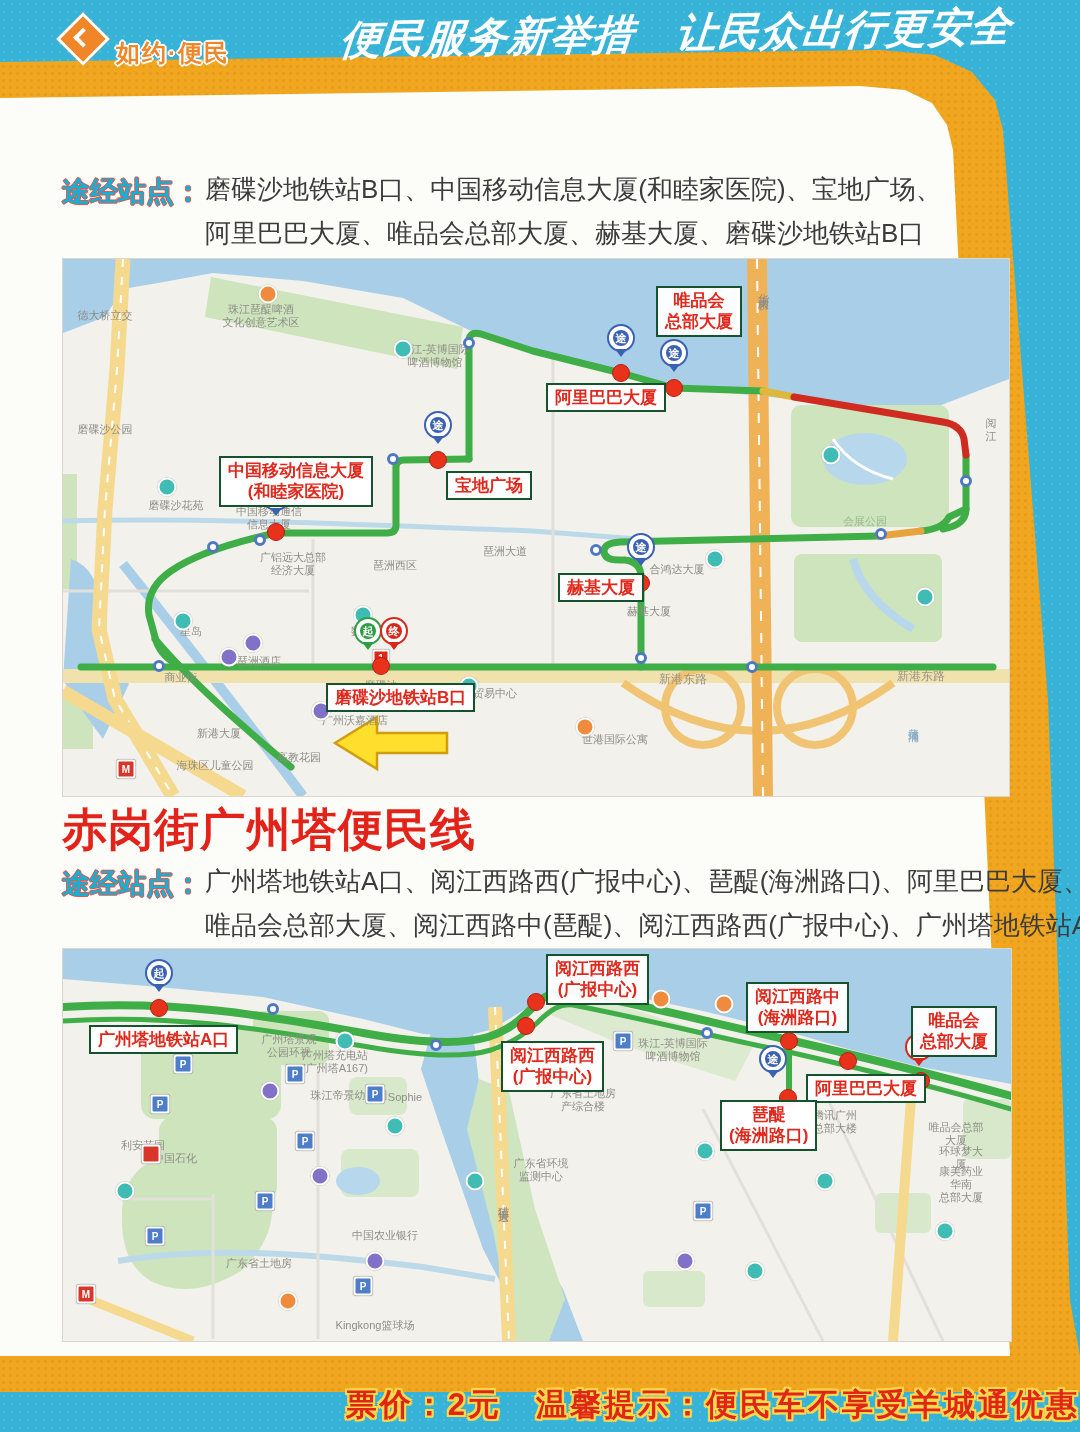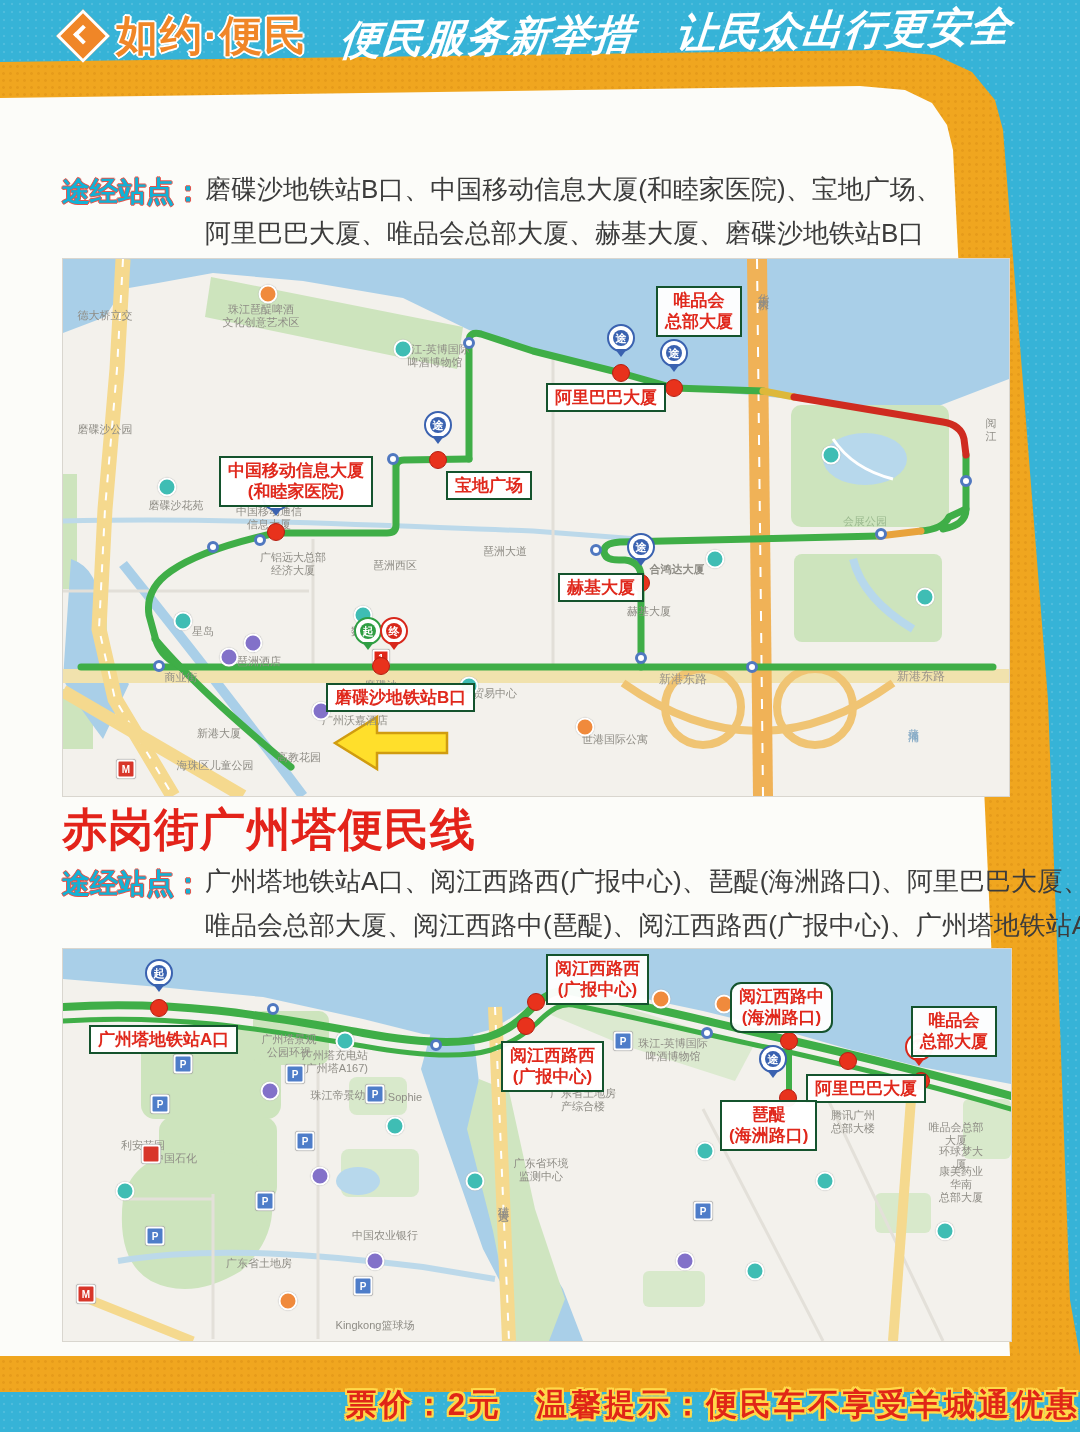--- a/index.html
+++ b/index.html
@@ -15,22 +15,22 @@
     clip-path:polygon(0 62px,880px 50px,935px 55px,972px 72px,995px 100px,1003px 130px,1048px 700px,1070px 1300px,1080px 1356px,1080px 1432px,0 1432px);}
   .white-panel{position:absolute;inset:0;background:#fcfcf9;
     clip-path:polygon(0 98px,860px 86px,905px 90px,932px 103px,947px 125px,953px 150px,980px 700px,1010px 1356px,0 1356px);}
   .footer-band{position:absolute;left:0;top:1392px;width:1080px;height:40px;background:#36b3d7;
     background-image:radial-gradient(rgba(255,255,255,.12) 1.2px, rgba(0,0,0,0) 1.6px);background-size:8px 8px;}
   
   .logo{position:absolute;left:58px;top:8px;display:flex;align-items:center;gap:14px;}
   .logo-diamond{width:32px;height:32px;background:#f08627;border:3px solid #fff;transform:rotate(45deg);
     box-shadow:0 0 0 1px #e0judge;position:relative;margin-left:6px;}
   .logo-diamond::after{content:"";position:absolute;left:8px;top:8px;width:10px;height:10px;border-left:4px solid #fff;border-bottom:4px solid #fff;}
-  .logo-text{font-size:42px;font-weight:bold;color:#f08627;letter-spacing:2px;
-    text-shadow:-2px 0 #fff,2px 0 #fff,0 -2px #fff,0 2px #fff,-1px -1px #fff,1px 1px #fff,-1px 1px #fff,1px -1px #fff;}
+  .logo-text{font-size:24px;font-weight:bold;color:#f08627;letter-spacing:2px;
+    text-shadow:-2px 0 #fff,2px 0 #fff,0 -2px #fff,0 2px #fff,-1px -1px #fff,1px 1px #fff,-1px 1px #fff,1px -1px #fff;margin-top:29px;}
   .slogan{position:absolute;left:340px;top:6px;width:690px;font-family:"DejaVu Serif",serif;
     font-style:italic;font-weight:bold;font-size:41px;color:#ffffff;letter-spacing:1px;
     transform:rotate(-1.2deg) skewX(-6deg);white-space:nowrap;}
   
   .sec-title{position:absolute;left:62px;font-size:45px;font-weight:900;color:#e3231a;letter-spacing:1px;white-space:nowrap;}
   .stops{position:absolute;left:62px;width:950px;font-size:26px;color:#3c3c3c;line-height:44px;}
   .stops-label{color:#12b2d6;font-weight:bold;font-size:28px;
     text-shadow:1px 0 #e8544a,-1px 0 #e8544a,0 1px #e8544a,0 -1px #e8544a;}
   .stops-line{position:absolute;left:205px;width:810px;font-size:26px;color:#3c3c3c;white-space:nowrap;}
   
@@ -135,36 +135,36 @@
     <div class="mlabel" style="left: 42px; top: 50px;">德大桥立交</div>
         <div class="mlabel" style="left: 42px; top: 164px;">磨碟沙公园</div>
         <div class="mlabel" style="left: 198px; top: 44px;">珠江琶醍啤酒
 文化创意艺术区</div>
         <div class="mlabel" style="left: 372px; top: 84px;">珠江-英博国际
 啤酒博物馆</div>
         <div class="mlabel" style="left: 230px; top: 292px;">广铝远大总部
 经济大厦</div>
         <div class="mlabel" style="left: 332px; top: 300px;">琶洲西区</div>
         <div class="mlabel" style="left: 442px; top: 286px;">琶洲大道</div>
-        <div class="mlabel" style="left: 128px; top: 366px; margin-left: 12px;">星岛</div>
+        <div class="mlabel" style="left: 128px; top: 366px;">星岛</div>
         <div class="mlabel" style="left: 310px; top: 366px;">数远小区</div>
         <div class="mlabel" style="left: 196px; top: 396px;">琶洲酒店</div>
         <div class="mlabel" style="left: 118px; top: 412px;">商业街</div>
         <div class="mlabel road" style="left: 620px; top: 413px;">新港东路</div>
         <div class="mlabel road" style="left: 858px; top: 410px;">新港东路</div>
         <div class="mlabel" style="left: 318px; top: 420px;">磨碟沙</div>
         <div class="mlabel" style="left: 432px; top: 428px;">贸易中心</div>
         <div class="mlabel" style="left: 292px; top: 455px;">广州沃嘉酒店</div>
         <div class="mlabel" style="left: 236px; top: 492px;">高教花园</div>
         <div class="mlabel" style="left: 156px; top: 468px;">新港大厦</div>
         <div class="mlabel" style="left: 152px; top: 500px;">海珠区儿童公园</div>
         <div class="mlabel" style="left: 113px; top: 240px;">磨碟沙花苑</div>
         <div class="mlabel" style="left: 206px; top: 246px;">中国移动通信
 信息大厦</div>
-        <div class="mlabel" style="left: 614px; top: 304px; font-weight: bold;">合鸿达大厦</div>
+        <div class="mlabel" style="left: 614px; top: 304px;">合鸿达大厦</div>
         <div class="mlabel" style="left: 586px; top: 346px;">赫基大厦</div>
         <div class="mlabel" style="left: 552px; top: 474px;">世港国际公寓</div>
         <div class="mlabel vert" style="left: 700px; top: 26px;">华南大桥</div>
         <div class="mlabel vert blue" style="left: 850px; top: 460px;">黄埔涌</div>
         <div class="mlabel" style="left: 928px; top: 158px;">阅江</div>
         <div class="mlabel green" style="left: 802px; top: 256px;">会展公园</div>
       </div>
     <div class="layer">
 
     <div class="node" style="left: 150px; top: 288px;"></div>
@@ -284,21 +284,21 @@
         <div class="mlabel" style="left: 272px; top: 100px;">广州塔充电站
 (广州塔A167)</div>
         <div class="mlabel" style="left: 286px; top: 140px;">珠江帝景幼儿园</div>
         <div class="mlabel" style="left: 342px; top: 142px;">Sophie</div>
         <div class="mlabel" style="left: 80px; top: 190px;">利安花园</div>
         <div class="mlabel" style="left: 112px; top: 203px;">中国石化</div>
         <div class="mlabel" style="left: 520px; top: 138px;">广东省土地房
 产综合楼</div>
         <div class="mlabel" style="left: 610px; top: 88px;">珠江-英博国际
 啤酒博物馆</div>
-        <div class="mlabel" style="left: 790px; top: 160px;">腾讯广州
+        <div class="mlabel" style="left: 772px; top: 160px;">腾讯广州
 总部大楼</div>
         <div class="mlabel" style="left: 893px; top: 172px;">唯品会总部大厦</div>
         <div class="mlabel" style="left: 898px; top: 196px;">环球梦大厦</div>
         <div class="mlabel" style="left: 898px; top: 216px;">康美药业华南
 总部大厦</div>
         <div class="mlabel" style="left: 322px; top: 280px;">中国农业银行</div>
         <div class="mlabel" style="left: 196px; top: 308px;">广东省土地房</div>
         <div class="mlabel" style="left: 312px; top: 370px;">Kingkong篮球场</div>
         <div class="mlabel" style="left: 478px; top: 208px;">广东省环境
 监测中心</div>
@@ -361,21 +361,21 @@
         <div class="pin" style="left: 710px; top: 124px;">
           <span class="core">途</span>
         </div>
       </div>
     <div class="layer">
 
     <div class="stationbox" style="left: 483px; top: 5px;">阅江西路西
 (广报中心)</div>
         <div class="stationbox" style="left: 438px; top: 92px;">阅江西路西
 (广报中心)</div>
-        <div class="stationbox" style="left: 667px; top: 33px; border-radius: 11px;">阅江西路中
+        <div class="stationbox" style="left: 683px; top: 33px;">阅江西路中
 (海洲路口)</div>
         <div class="stationbox" style="left: 848px; top: 57px;">唯品会
 总部大厦</div>
         <div class="stationbox" style="left: 743px; top: 125px;">阿里巴巴大厦</div>
         <div class="stationbox" style="left: 641px; top: 151px; margin-left: 16px;">琶醍
 (海洲路口)</div>
         <div class="stationbox" style="left: 26px; top: 76px;">广州塔地铁站A口</div>
       </div>
   </div>
 

